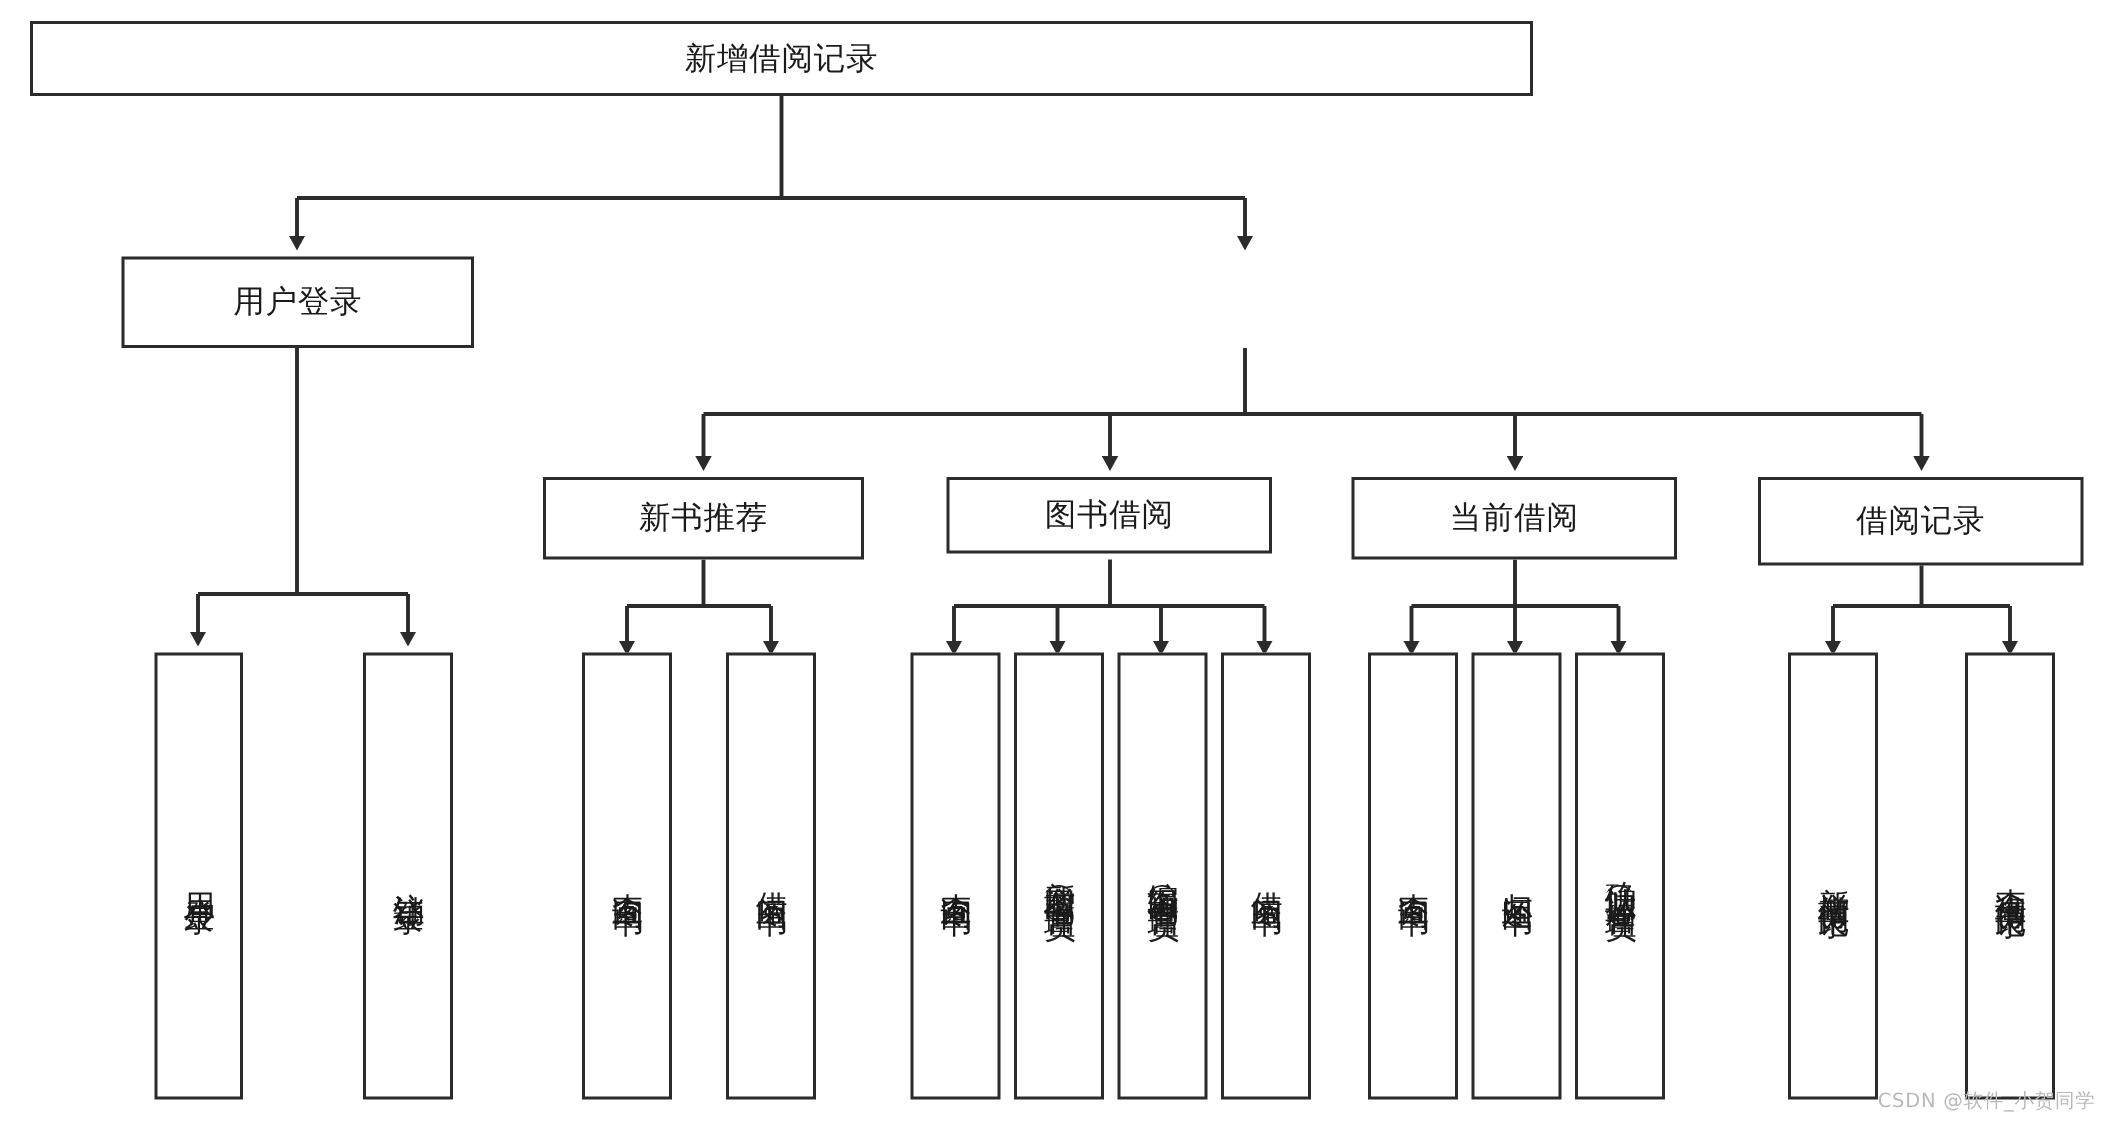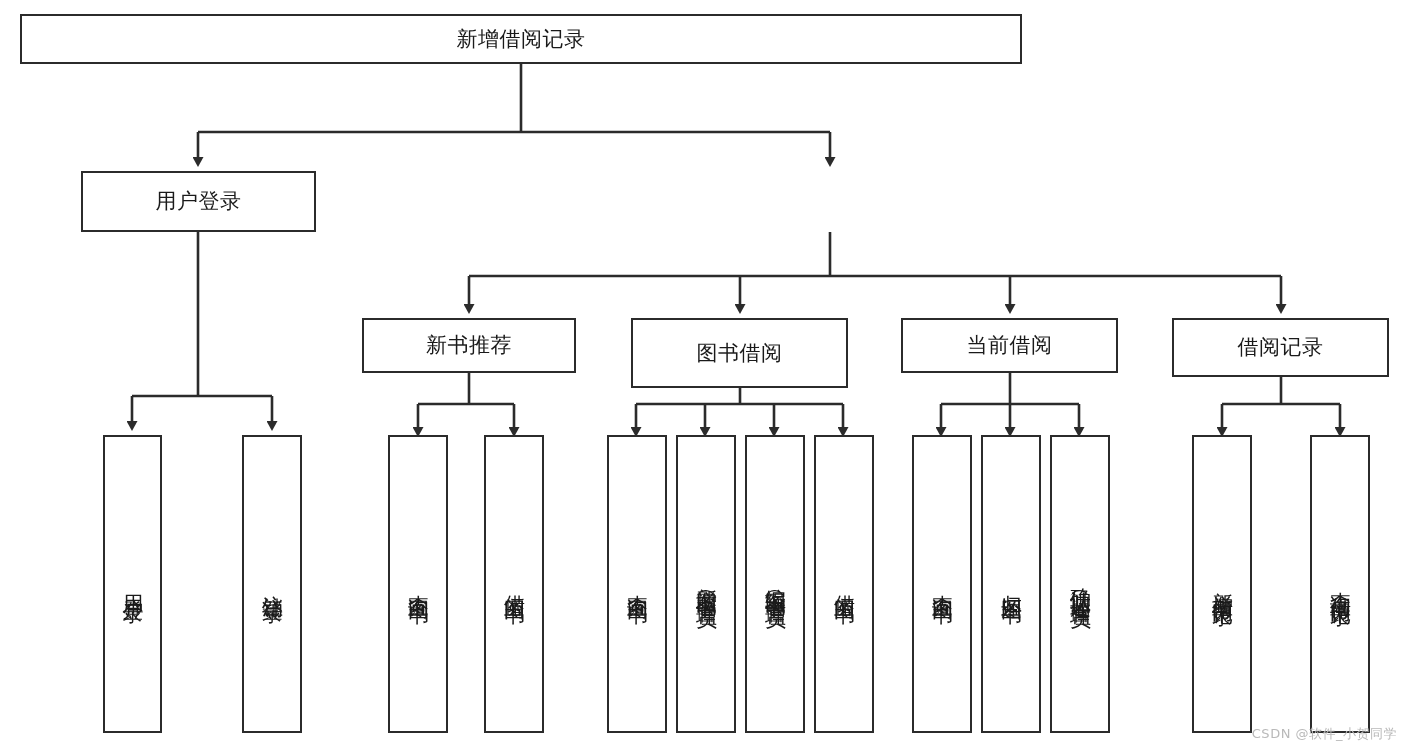--- a/index.html
+++ b/index.html
@@ -129,21 +129,21 @@
     <span class="node-label">新增借阅记录</span>
   </div>
 
   <div class="node-box" style="left:81px; top:171px; width:235px; height:61px;">
     <span class="node-label">用户登录</span>
   </div>
 
   <div class="node-box" style="left:362px; top:318px; width:214px; height:55px;">
     <span class="node-label">新书推荐</span>
   </div>
-  <div class="node-box" style="left:631px; top:318px; width:217px; height:70px;">
+  <div class="node-box" style="left:631px; top:318px; width:217px; height:51px;">
     <span class="node-label">图书借阅</span>
   </div>
   <div class="node-box" style="left:901px; top:318px; width:217px; height:55px;">
     <span class="node-label">当前借阅</span>
   </div>
   <div class="node-box" style="left:1172px; top:318px; width:217px; height:59px;">
     <span class="node-label">借阅记录</span>
   </div>
 
   <div class="node-box leaf" style="left:103px; top:435px; width:59px; height:298px;">

